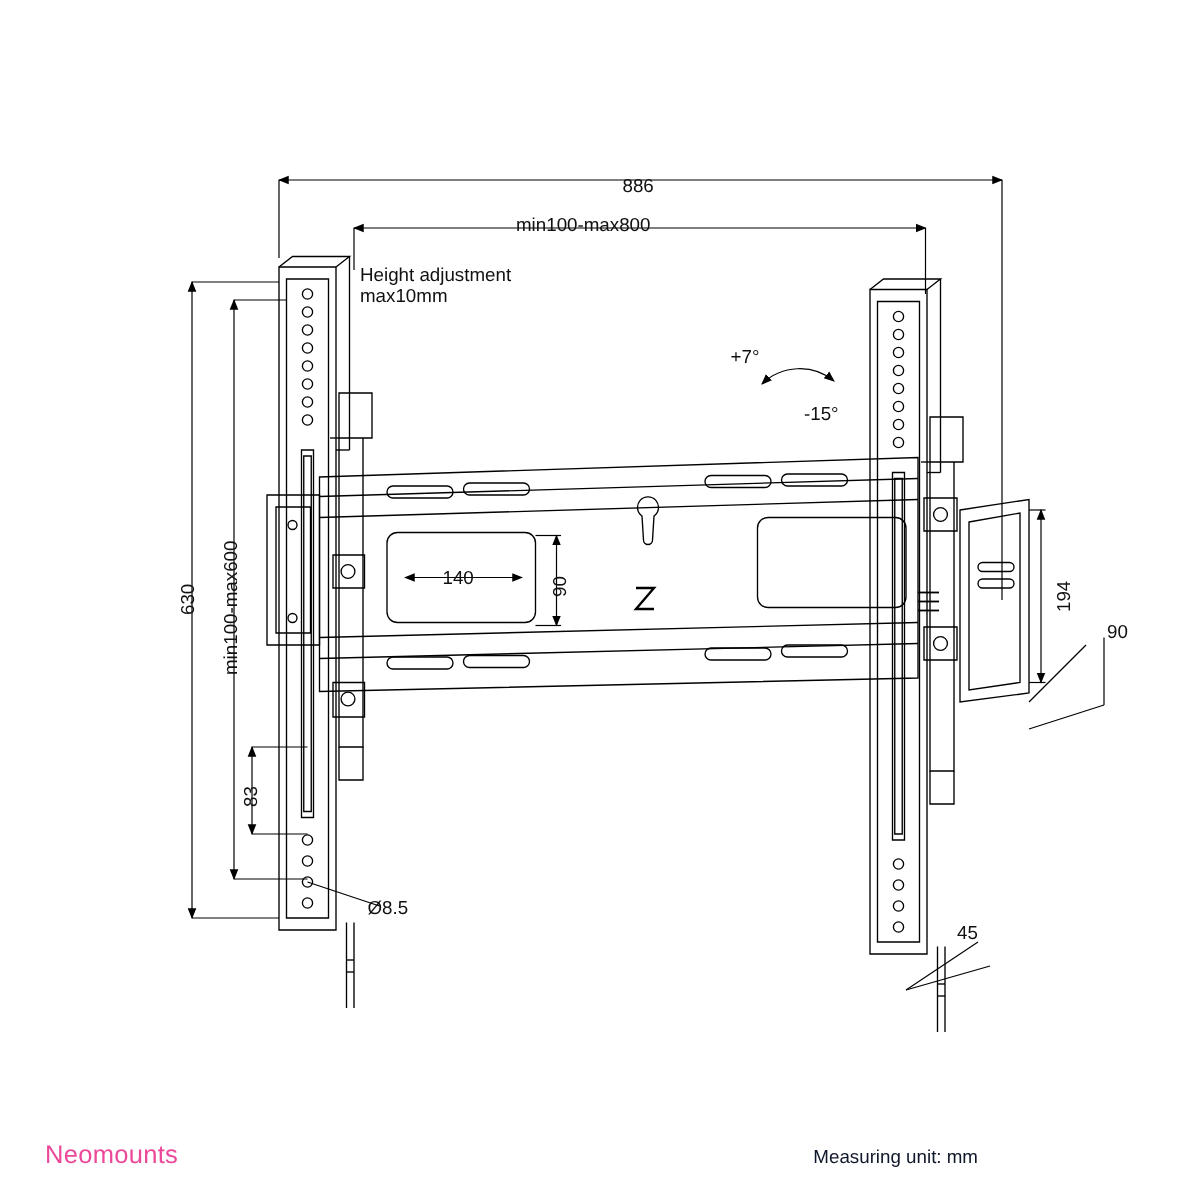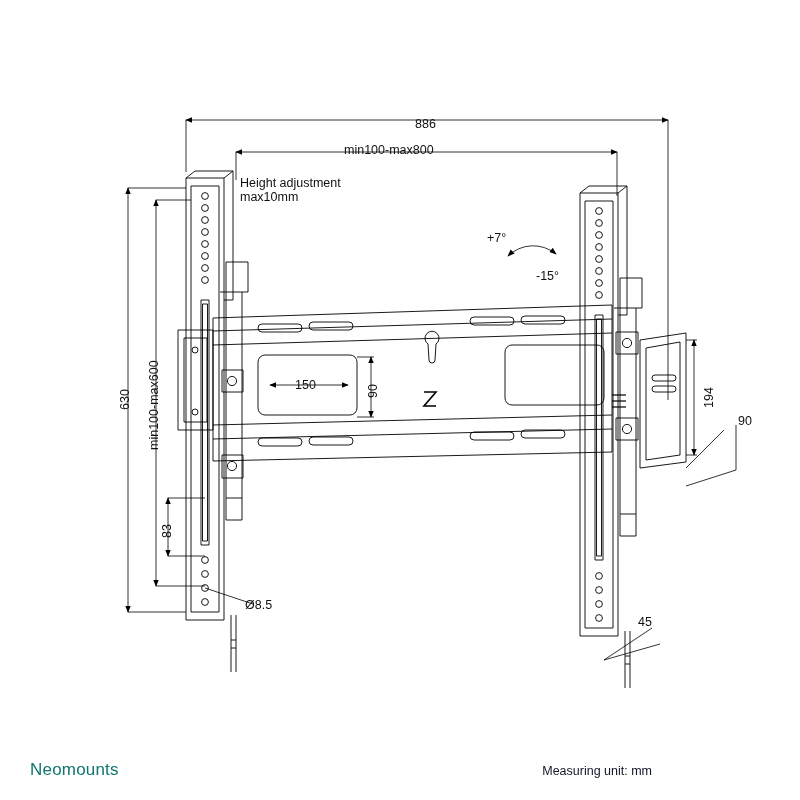--- a/index.html
+++ b/index.html
@@ -37,21 +37,21 @@
   }
   .lbl.vert {
     transform-origin: 0 0;
     transform: rotate(-90deg);
   }
   .brand {
     position: absolute;
     left: 30px;
     top: 760px;
     font-size: 17px;
-    color: #0f766e;
+    color: #ec4899;
     letter-spacing: 0.2px;
   }
   .unit {
     position: absolute;
     right: 28px;
     top: 764px;
     font-size: 12.5px;
     color: #0f172a;
   }
 </style>
@@ -249,21 +249,21 @@
 
   <div class="lbl" style="left:487px; top:231px;">+7°</div>
   <div class="lbl" style="left:536px; top:228px;margin-top:41px;">-15°</div>
 
   <div class="lbl vert" style="left:118px; top:410px;">630</div>
   <div class="lbl vert" style="left:147px; top:450px;">min100-max600</div>
   <div class="lbl vert" style="left:160px; top:538px;">83</div>
 
   <div class="lbl" style="left:245px; top:598px;">Ø8.5</div>
 
-  <div class="lbl" style="left:295px; top:378px;">150</div>
+  <div class="lbl" style="left:295px; top:378px;">140</div>
   <div class="lbl vert" style="left:366px; top:398px;">90</div>
 
   <div class="lbl vert" style="left:702px; top:408px;">194</div>
   <div class="lbl" style="left:738px; top:414px;">90</div>
   <div class="lbl" style="left:638px; top:615px;">45</div>
 
   <div class="brand">Neomounts</div>
   <div class="unit">Measuring unit: mm</div>
 </div>
 

